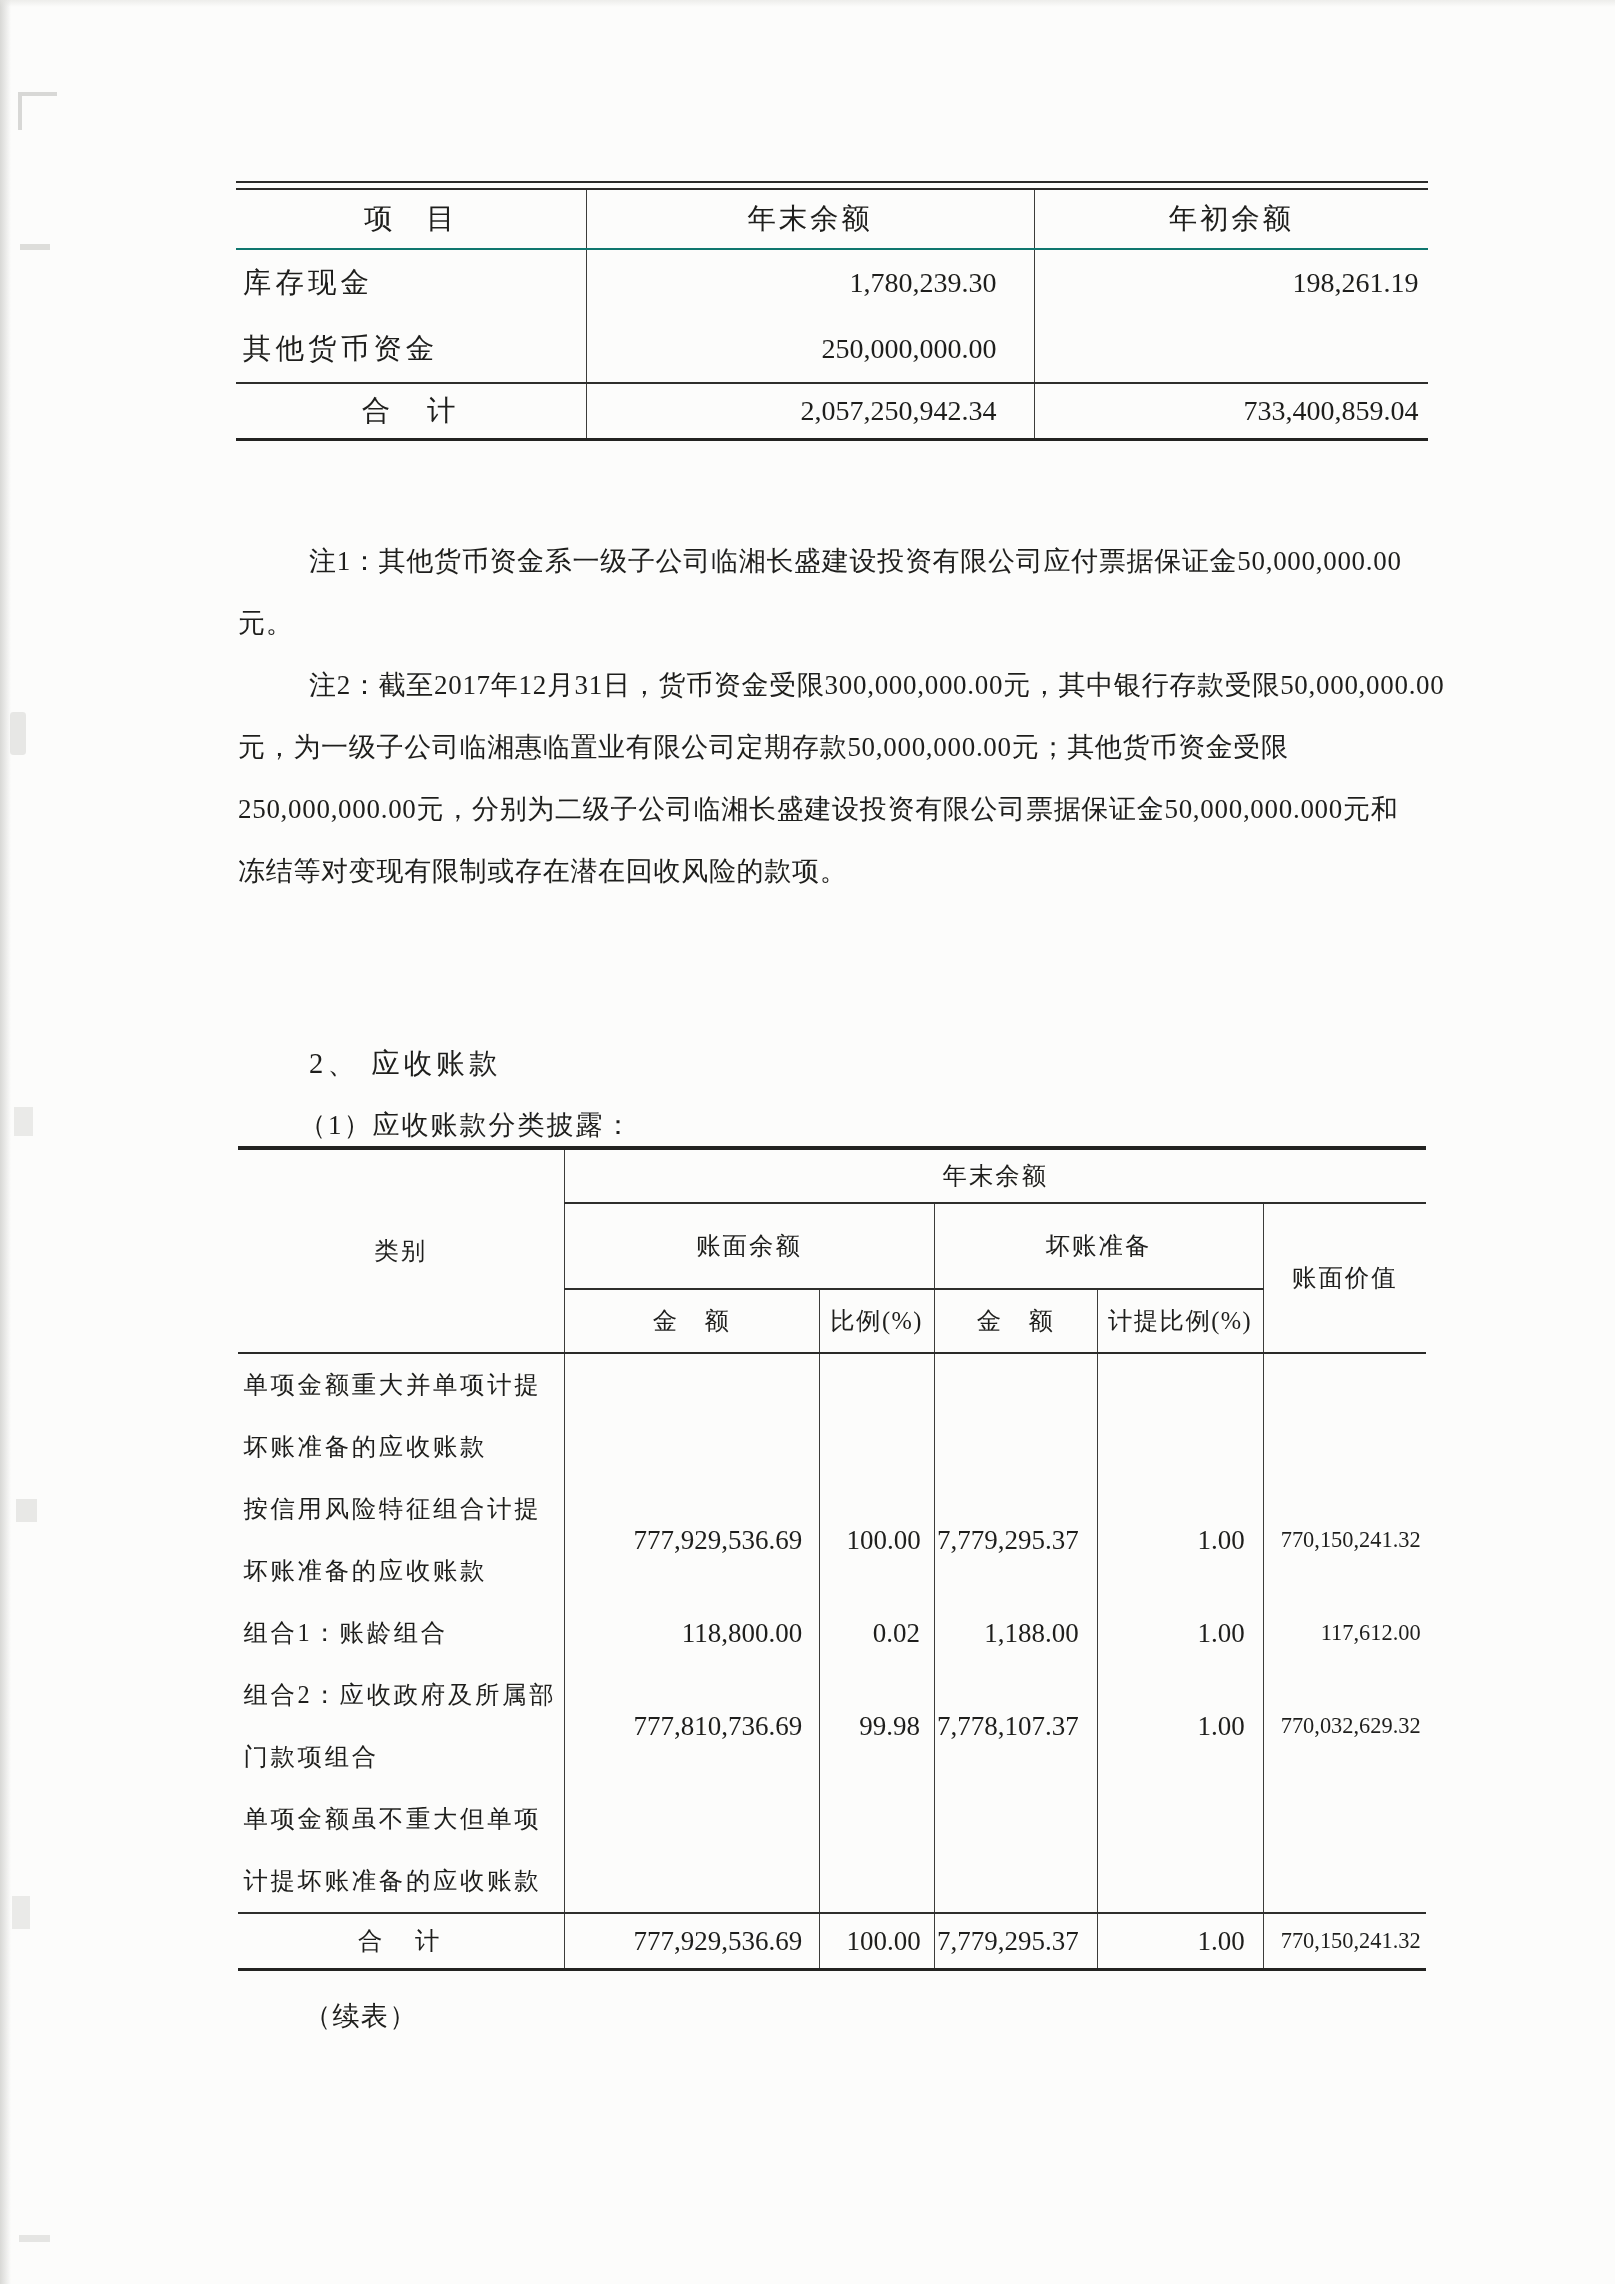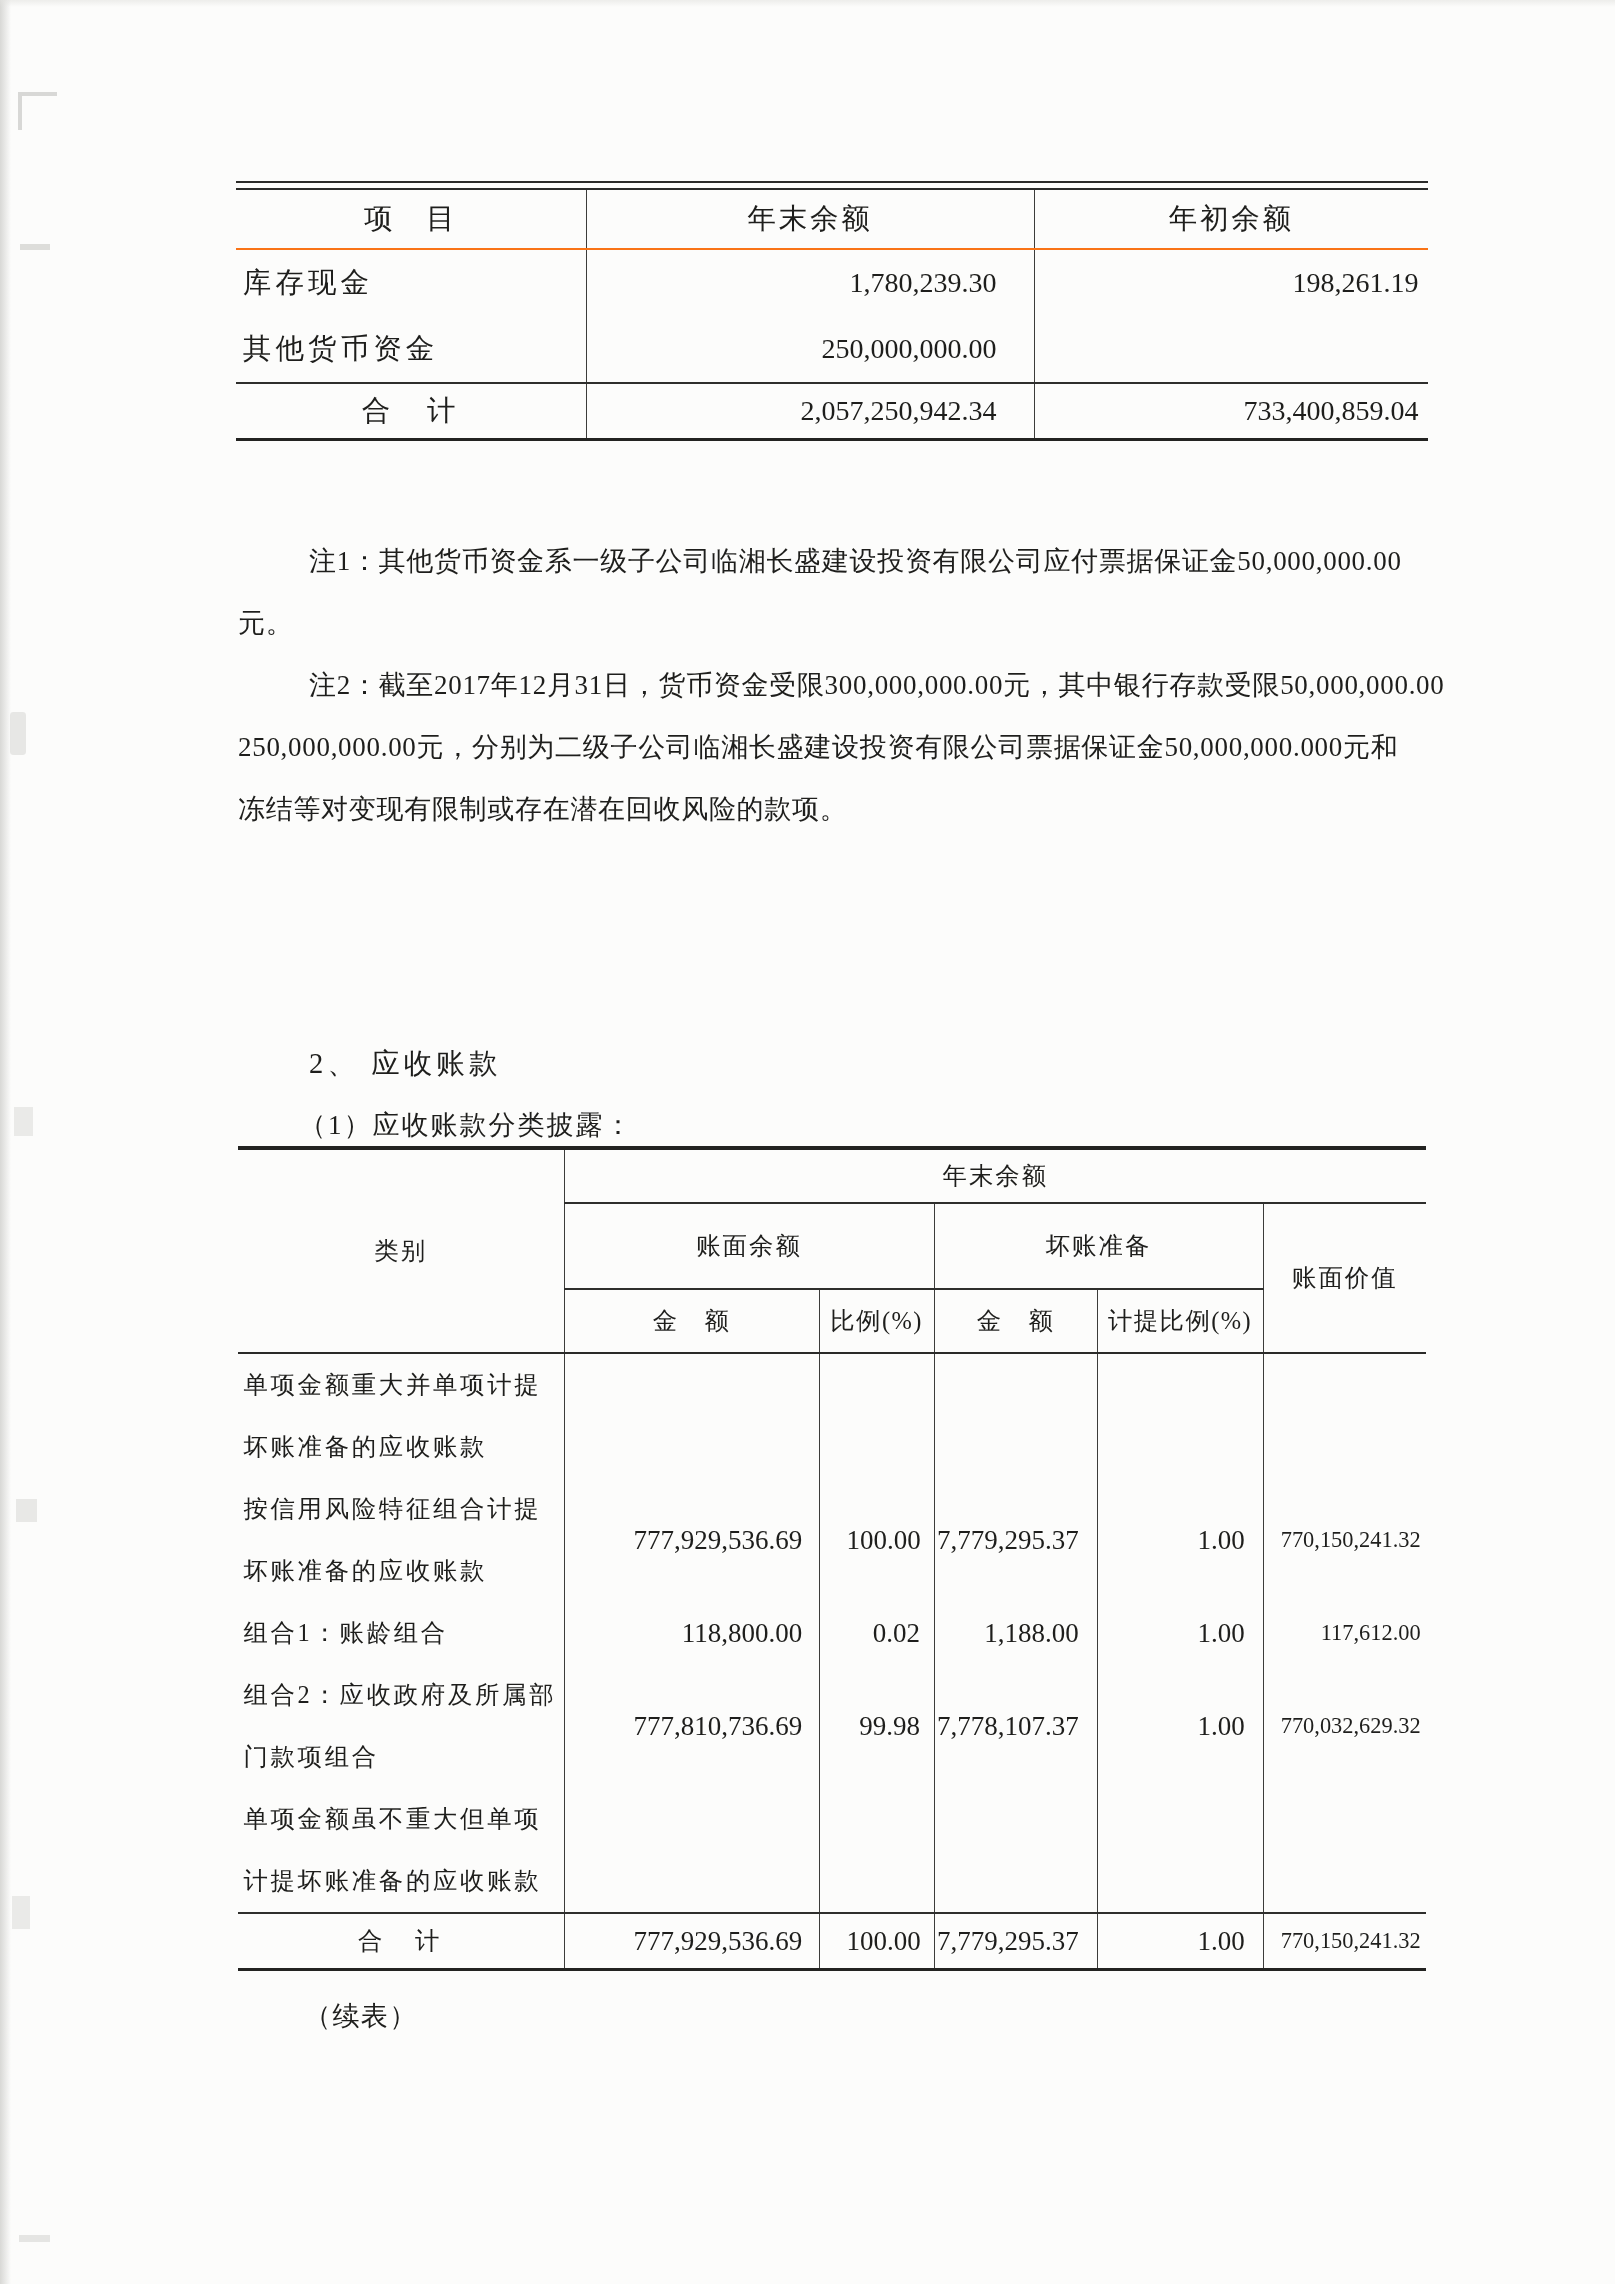--- a/index.html
+++ b/index.html
@@ -26,21 +26,21 @@
   .art7{left:19px;top:2235px;width:31px;height:6.8px;background:#c5c5c2;opacity:.42;}
 
   
   .t1wrap{position:absolute;left:236px;top:181px;width:1192px;
     border-top:2.7px solid #2b2b29;padding-top:5.4px;}
   table{border-collapse:collapse;table-layout:fixed;}
   .t1{width:1192px;border-top:2.7px solid #2b2b29;border-bottom:3.4px solid #232321;
       font-size:28.5px;}
   .t1 th,.t1 td{font-weight:normal;vertical-align:middle;padding:0;}
   .t1 .vline{border-right:1.4px solid #3c3c3a;}
-  .t1 thead th{border-bottom:2px solid #f97316;height:58px;text-align:center;letter-spacing:2.7px;}
+  .t1 thead th{border-bottom:2px solid #0f766e;height:58px;text-align:center;letter-spacing:2.7px;}
   .t1 tbody td{height:66px;}
   .t1 tr.lastdata td{border-bottom:2px solid #2e2e2c;}
   .t1 tr.total td{height:54px;}
   .t1 .lbl{text-align:left;padding-left:6.8px;letter-spacing:4.1px;margin-left:11px;}
   .t1 .ctr{text-align:center;letter-spacing:4.1px;}
   .t1 .num{text-align:right;font-size:28px;}
   .t1 .pr1{padding-right:37px;}
   .t1 .pr2{padding-right:9.5px;}
 
   
@@ -128,20 +128,21 @@
           <td class="num pr2">733,400,859.04</td>
         </tr>
       </tbody>
     </table>
   </div>
 
   <div class="notes">
     <div class="nline ind">注1：其他货币资金系一级子公司临湘长盛建设投资有限公司应付票据保证金50,000,000.00</div>
     <div class="nline">元。</div>
     <div class="nline ind">注2：截至2017年12月31日，货币资金受限300,000,000.00元，其中银行存款受限50,000,000.00</div>
+    <div class="nline">元，为一级子公司临湘惠临置业有限公司定期存款50,000,000.00元；其他货币资金受限</div>
     <div class="nline">250,000,000.00元，分别为二级子公司临湘长盛建设投资有限公司票据保证金50,000,000.000元和</div>
     <div class="nline">冻结等对变现有限制或存在潜在回收风险的款项。</div>
   </div>
 
   <div class="heading">2、 应收账款</div>
   <div class="subheading">（1）应收账款分类披露：</div>
 
   <table class="t2">
     <colgroup>
       <col style="width:326px">

